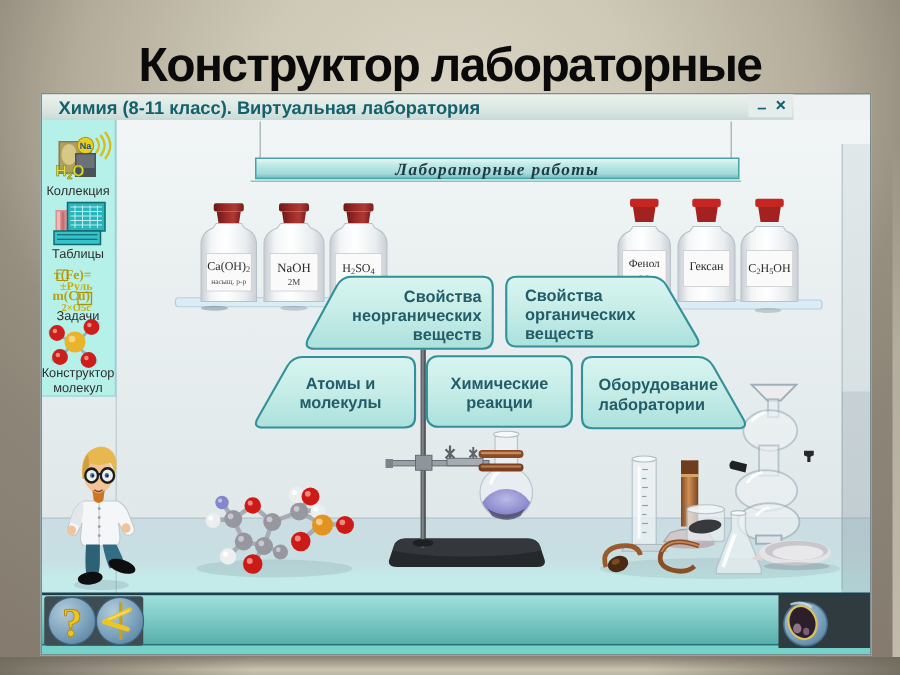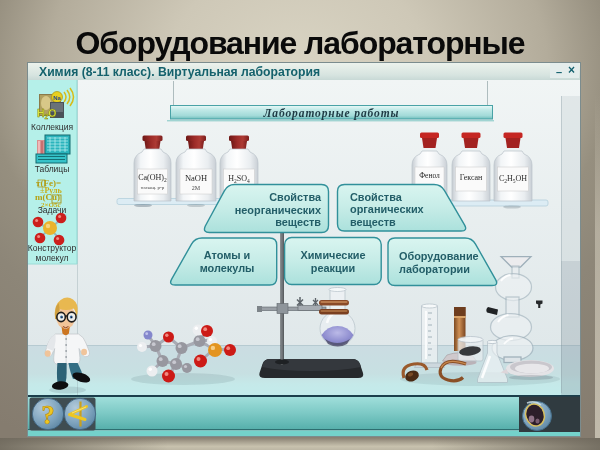--- a/index.html
+++ b/index.html
@@ -3,40 +3,40 @@
 <meta charset="utf-8">
 <style>
   html,body{margin:0;padding:0;}
   body{width:600px;height:450px;overflow:hidden;position:relative;
        font-family:"Liberation Sans",sans-serif;
        background:radial-gradient(ellipse 520px 430px at 298px 70px,#d9d4c3 0%,#cec8b7 25%,#b3ac9b 48%,#968f7f 60%,#8d8678 72%,#857c6f 100%);}
   #title{position:absolute;left:0;top:25px;width:600px;text-align:center;
          font-size:32px;font-weight:bold;color:#0a0a0a;letter-spacing:-1.1px;}
   #win{position:absolute;left:27px;top:62px;width:554px;height:375px;
        border:1px solid #7b8c8e;background:#eef2f3;box-sizing:border-box;}
-  #tbar{position:absolute;left:0;top:0;width:552px;height:17px;
+  #tbar{position:absolute;left:0;top:0;width:501px;height:17px;
         background:linear-gradient(#ecf2ec,#d7e4e0 70%,#c8d9d6);
         border-bottom:1px solid #b4c6c4;}
   #tbar .txt{position:absolute;left:11px;top:1.5px;font-size:12.2px;font-weight:bold;color:#14616c;}
   #tbar .btns{position:absolute;right:1px;top:0;width:29px;height:15px;background:#e4edec;
         color:#13606e;font-weight:bold;}
   #tbar .mn{position:absolute;right:17px;top:3px;font-size:11px;}
   #tbar .cl{position:absolute;right:4px;top:0px;font-size:12px;}
   #scene{position:absolute;left:0px;top:17px;}
   #bstrip{position:absolute;left:0;top:438px;width:600px;height:12px;
      background:linear-gradient(90deg,rgba(110,104,92,0.9) 0%,rgba(110,104,92,0) 28%,rgba(110,104,92,0) 72%,rgba(110,104,92,0.9) 100%),
                 linear-gradient(180deg,#8a8274 0%,#aaa392 35%,#c8c2ae 70%,#bcb6a4 100%);}
   #rstrip{position:absolute;left:595px;top:95px;width:5px;height:343px;
      background:linear-gradient(180deg,rgba(210,204,188,0) 0%,rgba(210,204,188,0.55) 40%,rgba(214,208,192,0.75) 100%);}
 </style>
 </head>
 <body>
 <div id="bstrip"></div>
 <div id="rstrip"></div>
-<div id="title">Оборудование лабораторные</div>
+<div id="title">Конструктор лабораторные</div>
 <div id="win">
   <div id="tbar">
     <span class="txt">Химия (8-11 класс). Виртуальная лаборатория</span>
     <span class="btns">
         <span class="mn">–</span>
         <span class="cl">×</span>
       </span>
   </div>
   <svg id="scene" width="552" height="356" viewBox="28 79 552 356">
     <defs>

